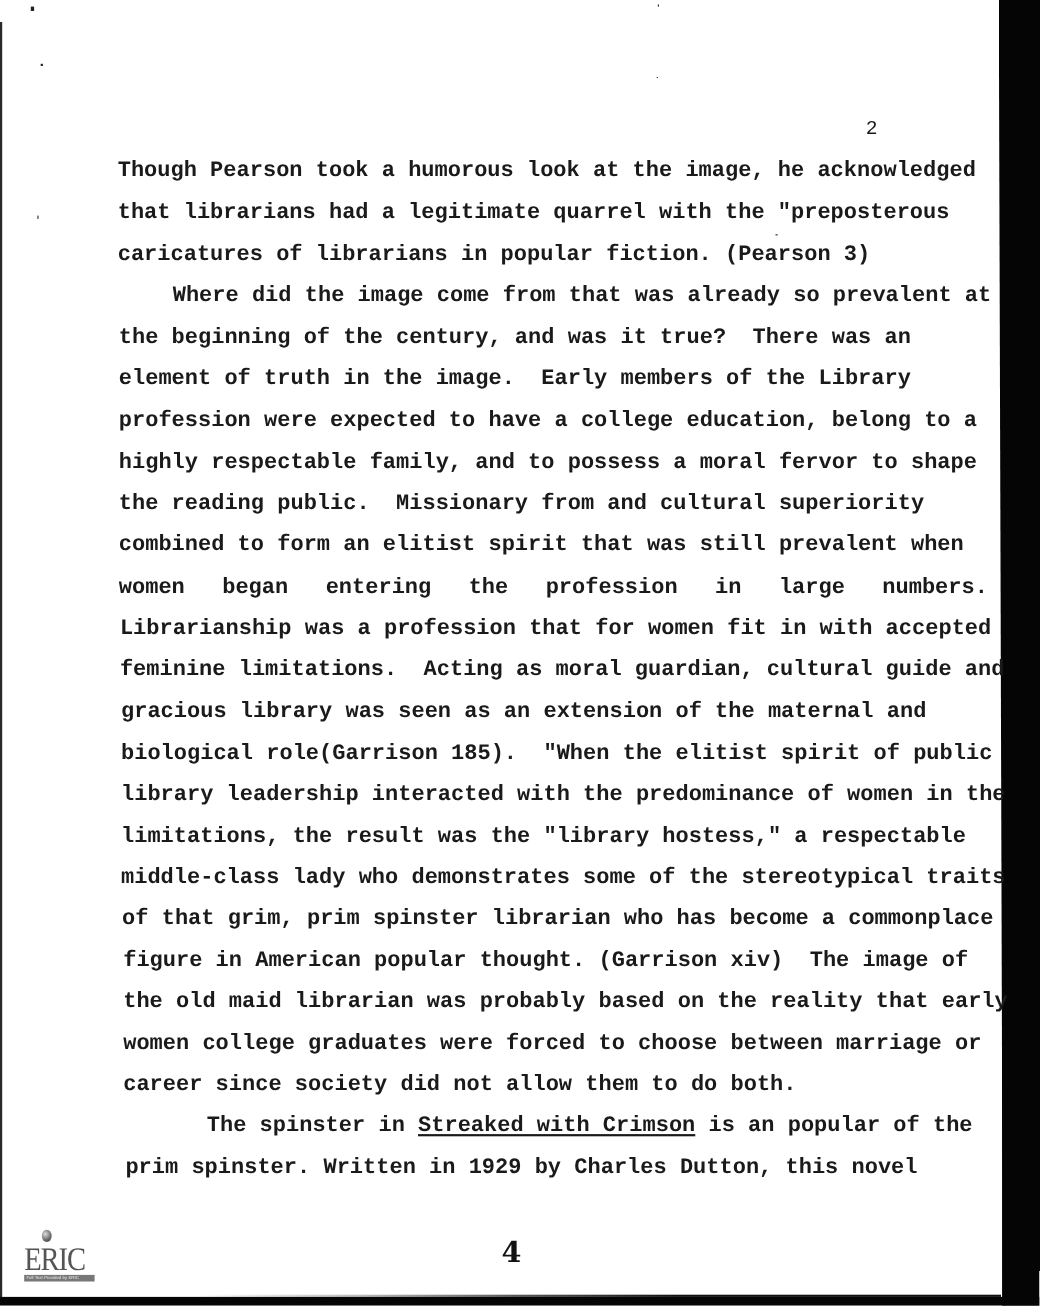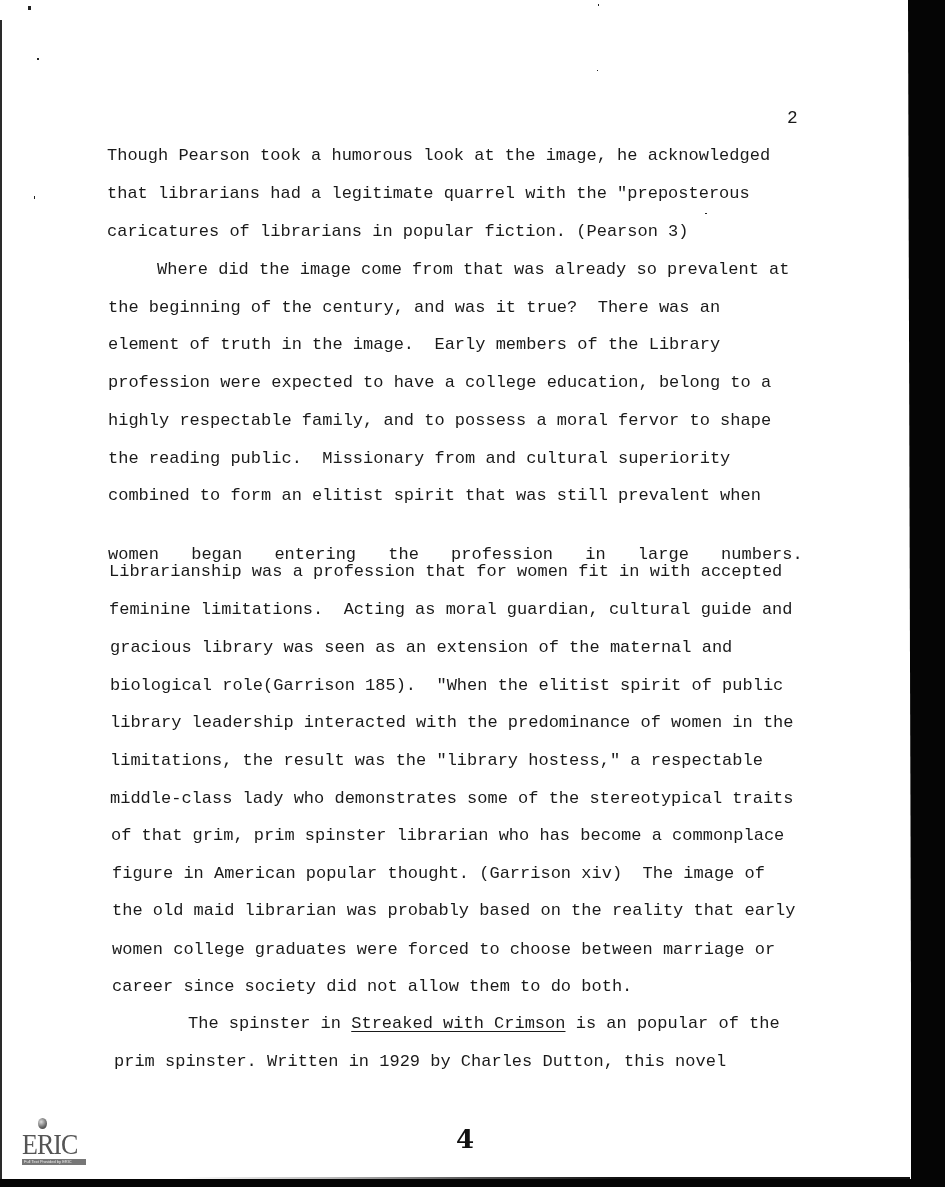--- a/index.html
+++ b/index.html
@@ -69,24 +69,25 @@
   .page-number {
     position: absolute;
     top: 108px;
     left: 787px;
     font-size: 17.8px;
     line-height: 20px;
   }
   .text-line {
     position: absolute;
     left: 107px;
-    font-size: 17px;
+    font-size: 20px;
     line-height: 20px;
     white-space: pre;
     letter-spacing: 0;
+    font-weight: bold;
   }
   .indent {
     left: 157px;
   }
   .underline {
     text-decoration: underline;
     text-underline-offset: 3px;
   }
   .footer-number {
     position: absolute;
@@ -165,21 +166,21 @@
     <div class="text-line" style="top:184px;">that librarians had a legitimate quarrel with the "preposterous</div>
     <div class="text-line" style="top:222px;">caricatures of librarians in popular fiction. (Pearson 3)</div>
 
     <div class="text-line indent" style="top:260px;">Where did the image come from that was already so prevalent at</div>
     <div class="text-line" style="top:298px;left:108px;">the beginning of the century, and was it true?  There was an</div>
     <div class="text-line" style="top:335px;left:108px;">element of truth in the image.  Early members of the Library</div>
     <div class="text-line" style="top:373px;left:108px;">profession were expected to have a college education, belong to a</div>
     <div class="text-line" style="top:411px;left:108px;">highly respectable family, and to possess a moral fervor to shape</div>
     <div class="text-line" style="top:449px;left:108px;">the reading public.  Missionary from and cultural superiority</div>
     <div class="text-line" style="top:486px;left:108px;">combined to form an elitist spirit that was still prevalent when</div>
-    <div class="text-line" style="top:525px;left:108px;word-spacing:22px;margin-top:20px;">women began entering the profession in large numbers.</div>
+    <div class="text-line" style="top:525px;left:108px;word-spacing:22px;">women began entering the profession in large numbers.</div>
     <div class="text-line" style="top:562px;left:109px;">Librarianship was a profession that for women fit in with accepted</div>
     <div class="text-line" style="top:600px;left:109px;text-align:right;">feminine limitations.  Acting as moral guardian, cultural guide and</div>
     <div class="text-line" style="top:638px;left:110px;">gracious library was seen as an extension of the maternal and</div>
     <div class="text-line" style="top:676px;left:110px;">biological role(Garrison 185).  "When the elitist spirit of public</div>
     <div class="text-line" style="top:713px;left:110px;">library leadership interacted with the predominance of women in the</div>
     <div class="text-line" style="top:751px;left:110px;">limitations, the result was the "library hostess," a respectable</div>
     <div class="text-line" style="top:789px;left:110px;">middle-class lady who demonstrates some of the stereotypical traits</div>
     <div class="text-line" style="top:826px;left:111px;">of that grim, prim spinster librarian who has become a commonplace</div>
     <div class="text-line" style="top:864px;left:112px;">figure in American popular thought. (Garrison xiv)  The image of</div>
     <div class="text-line" style="top:901px;left:112px;">the old maid librarian was probably based on the reality that early</div>

